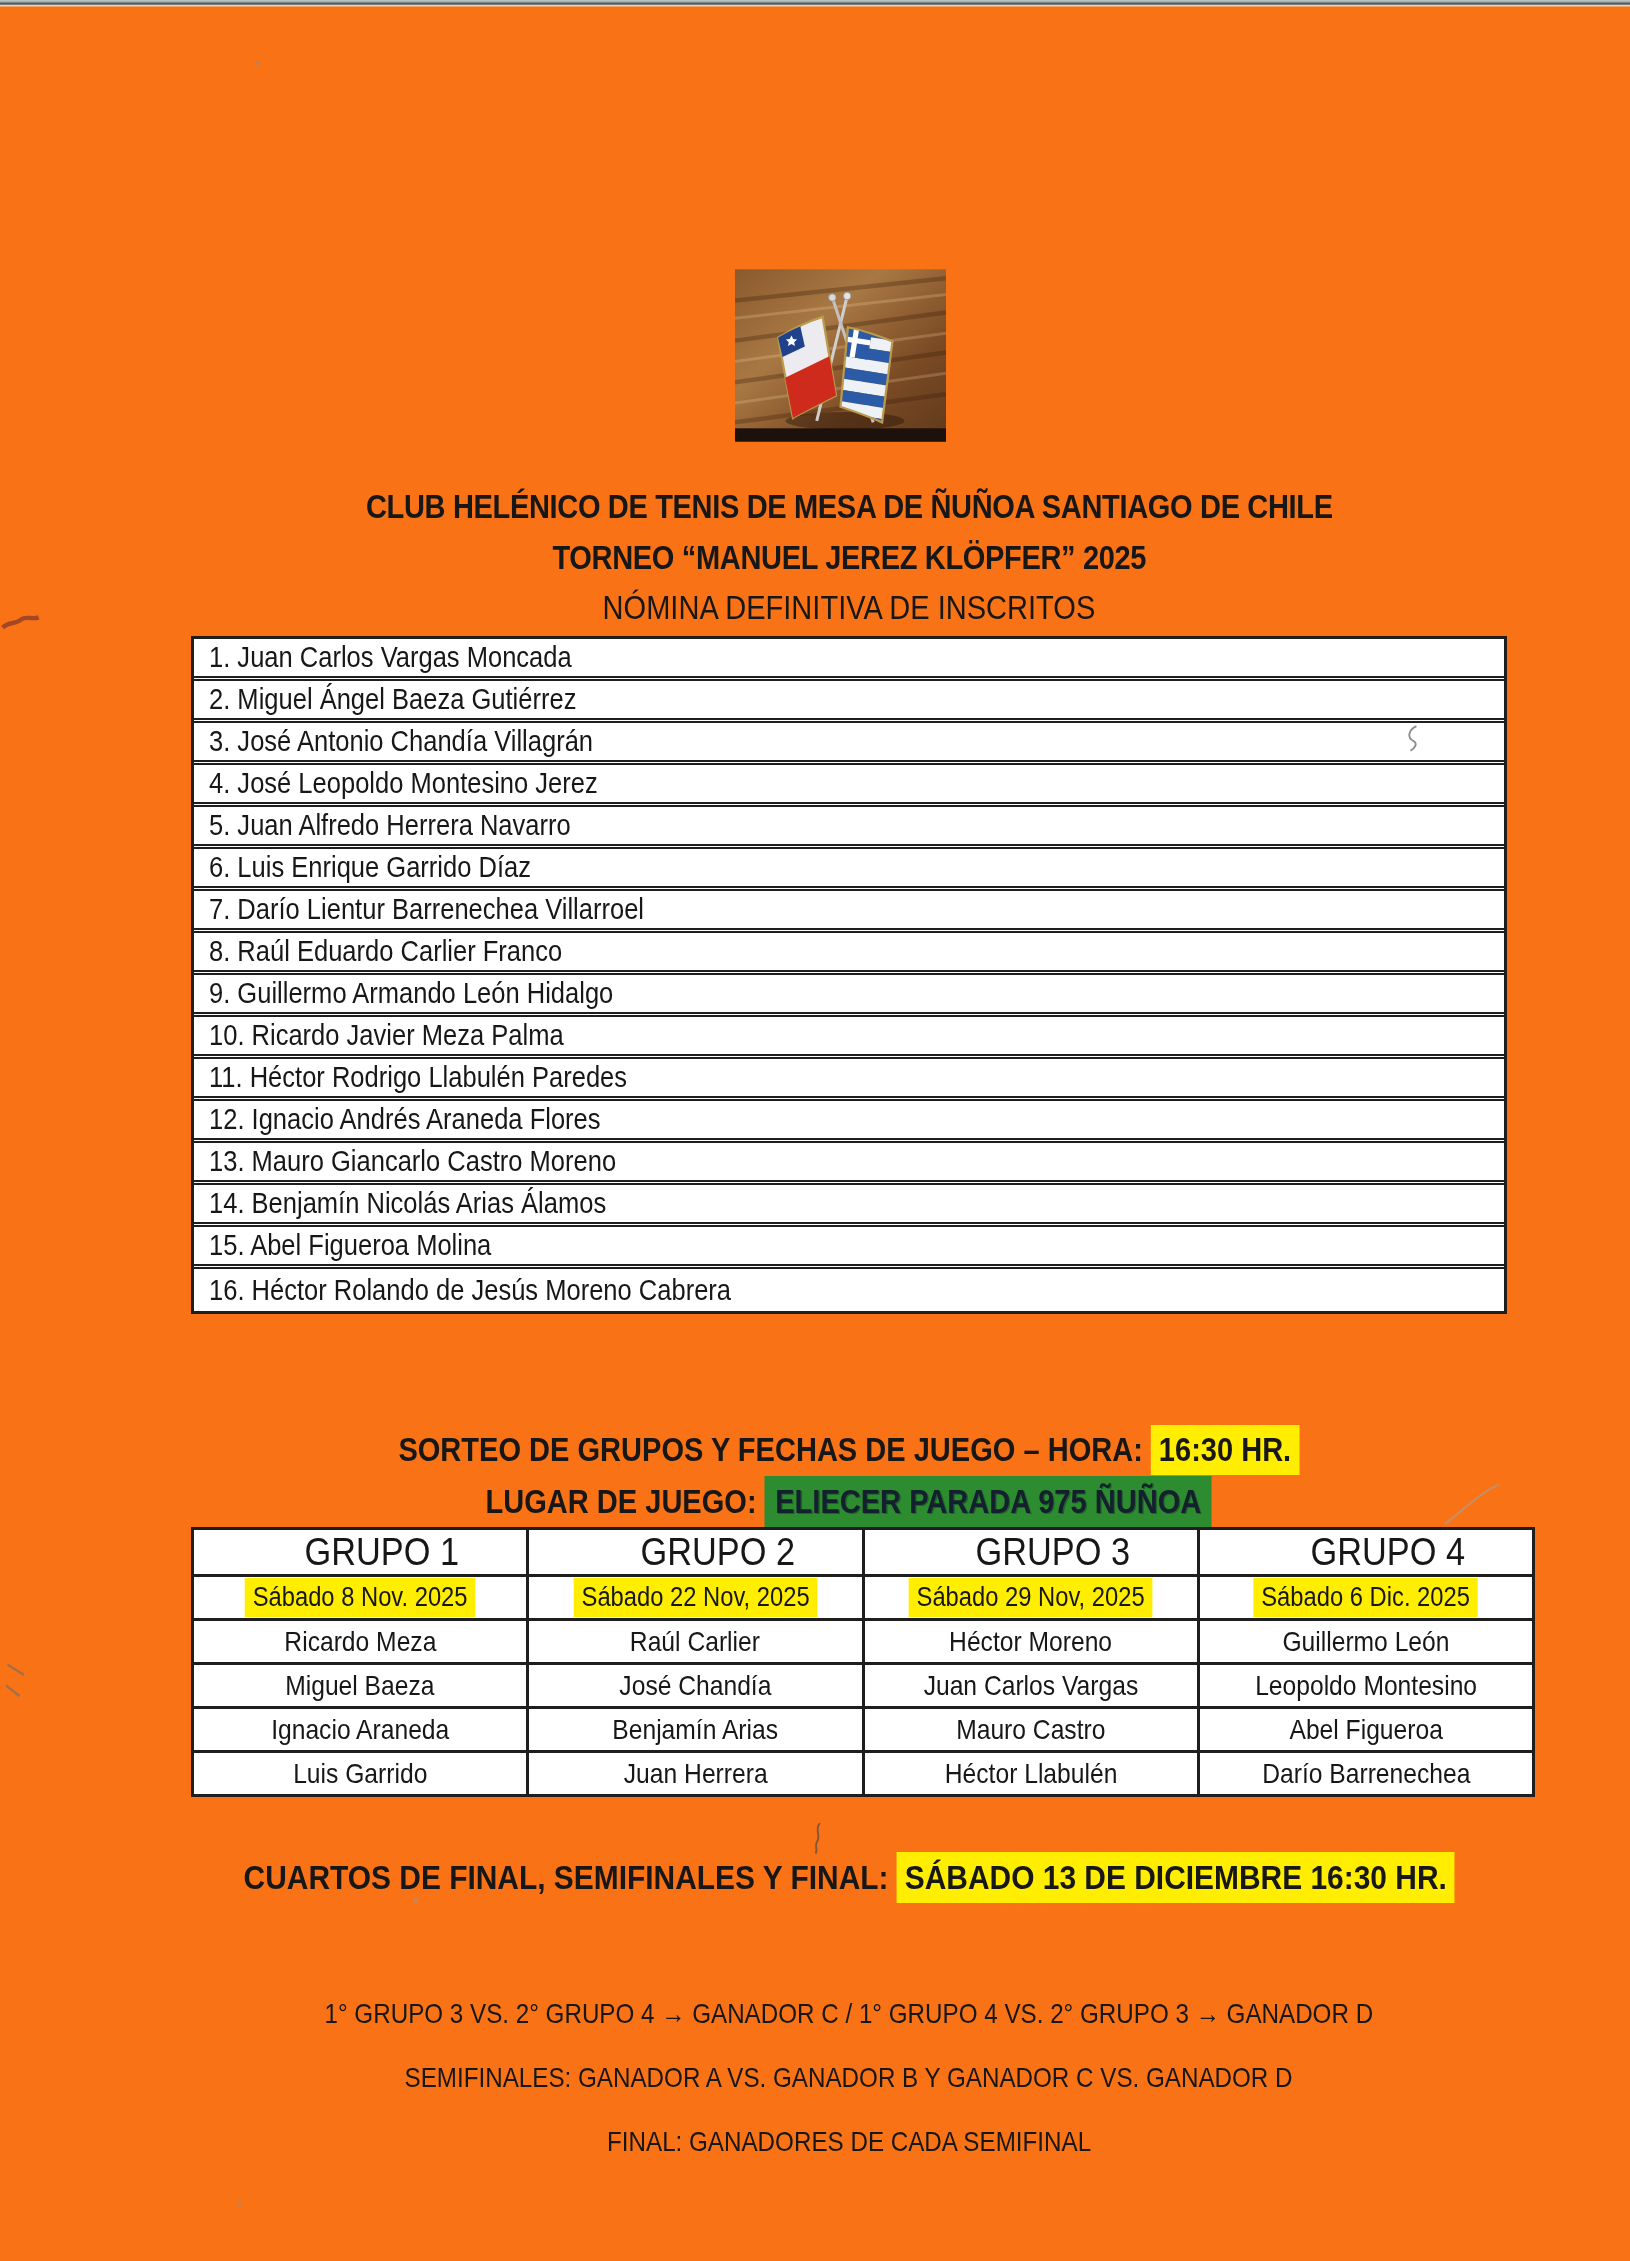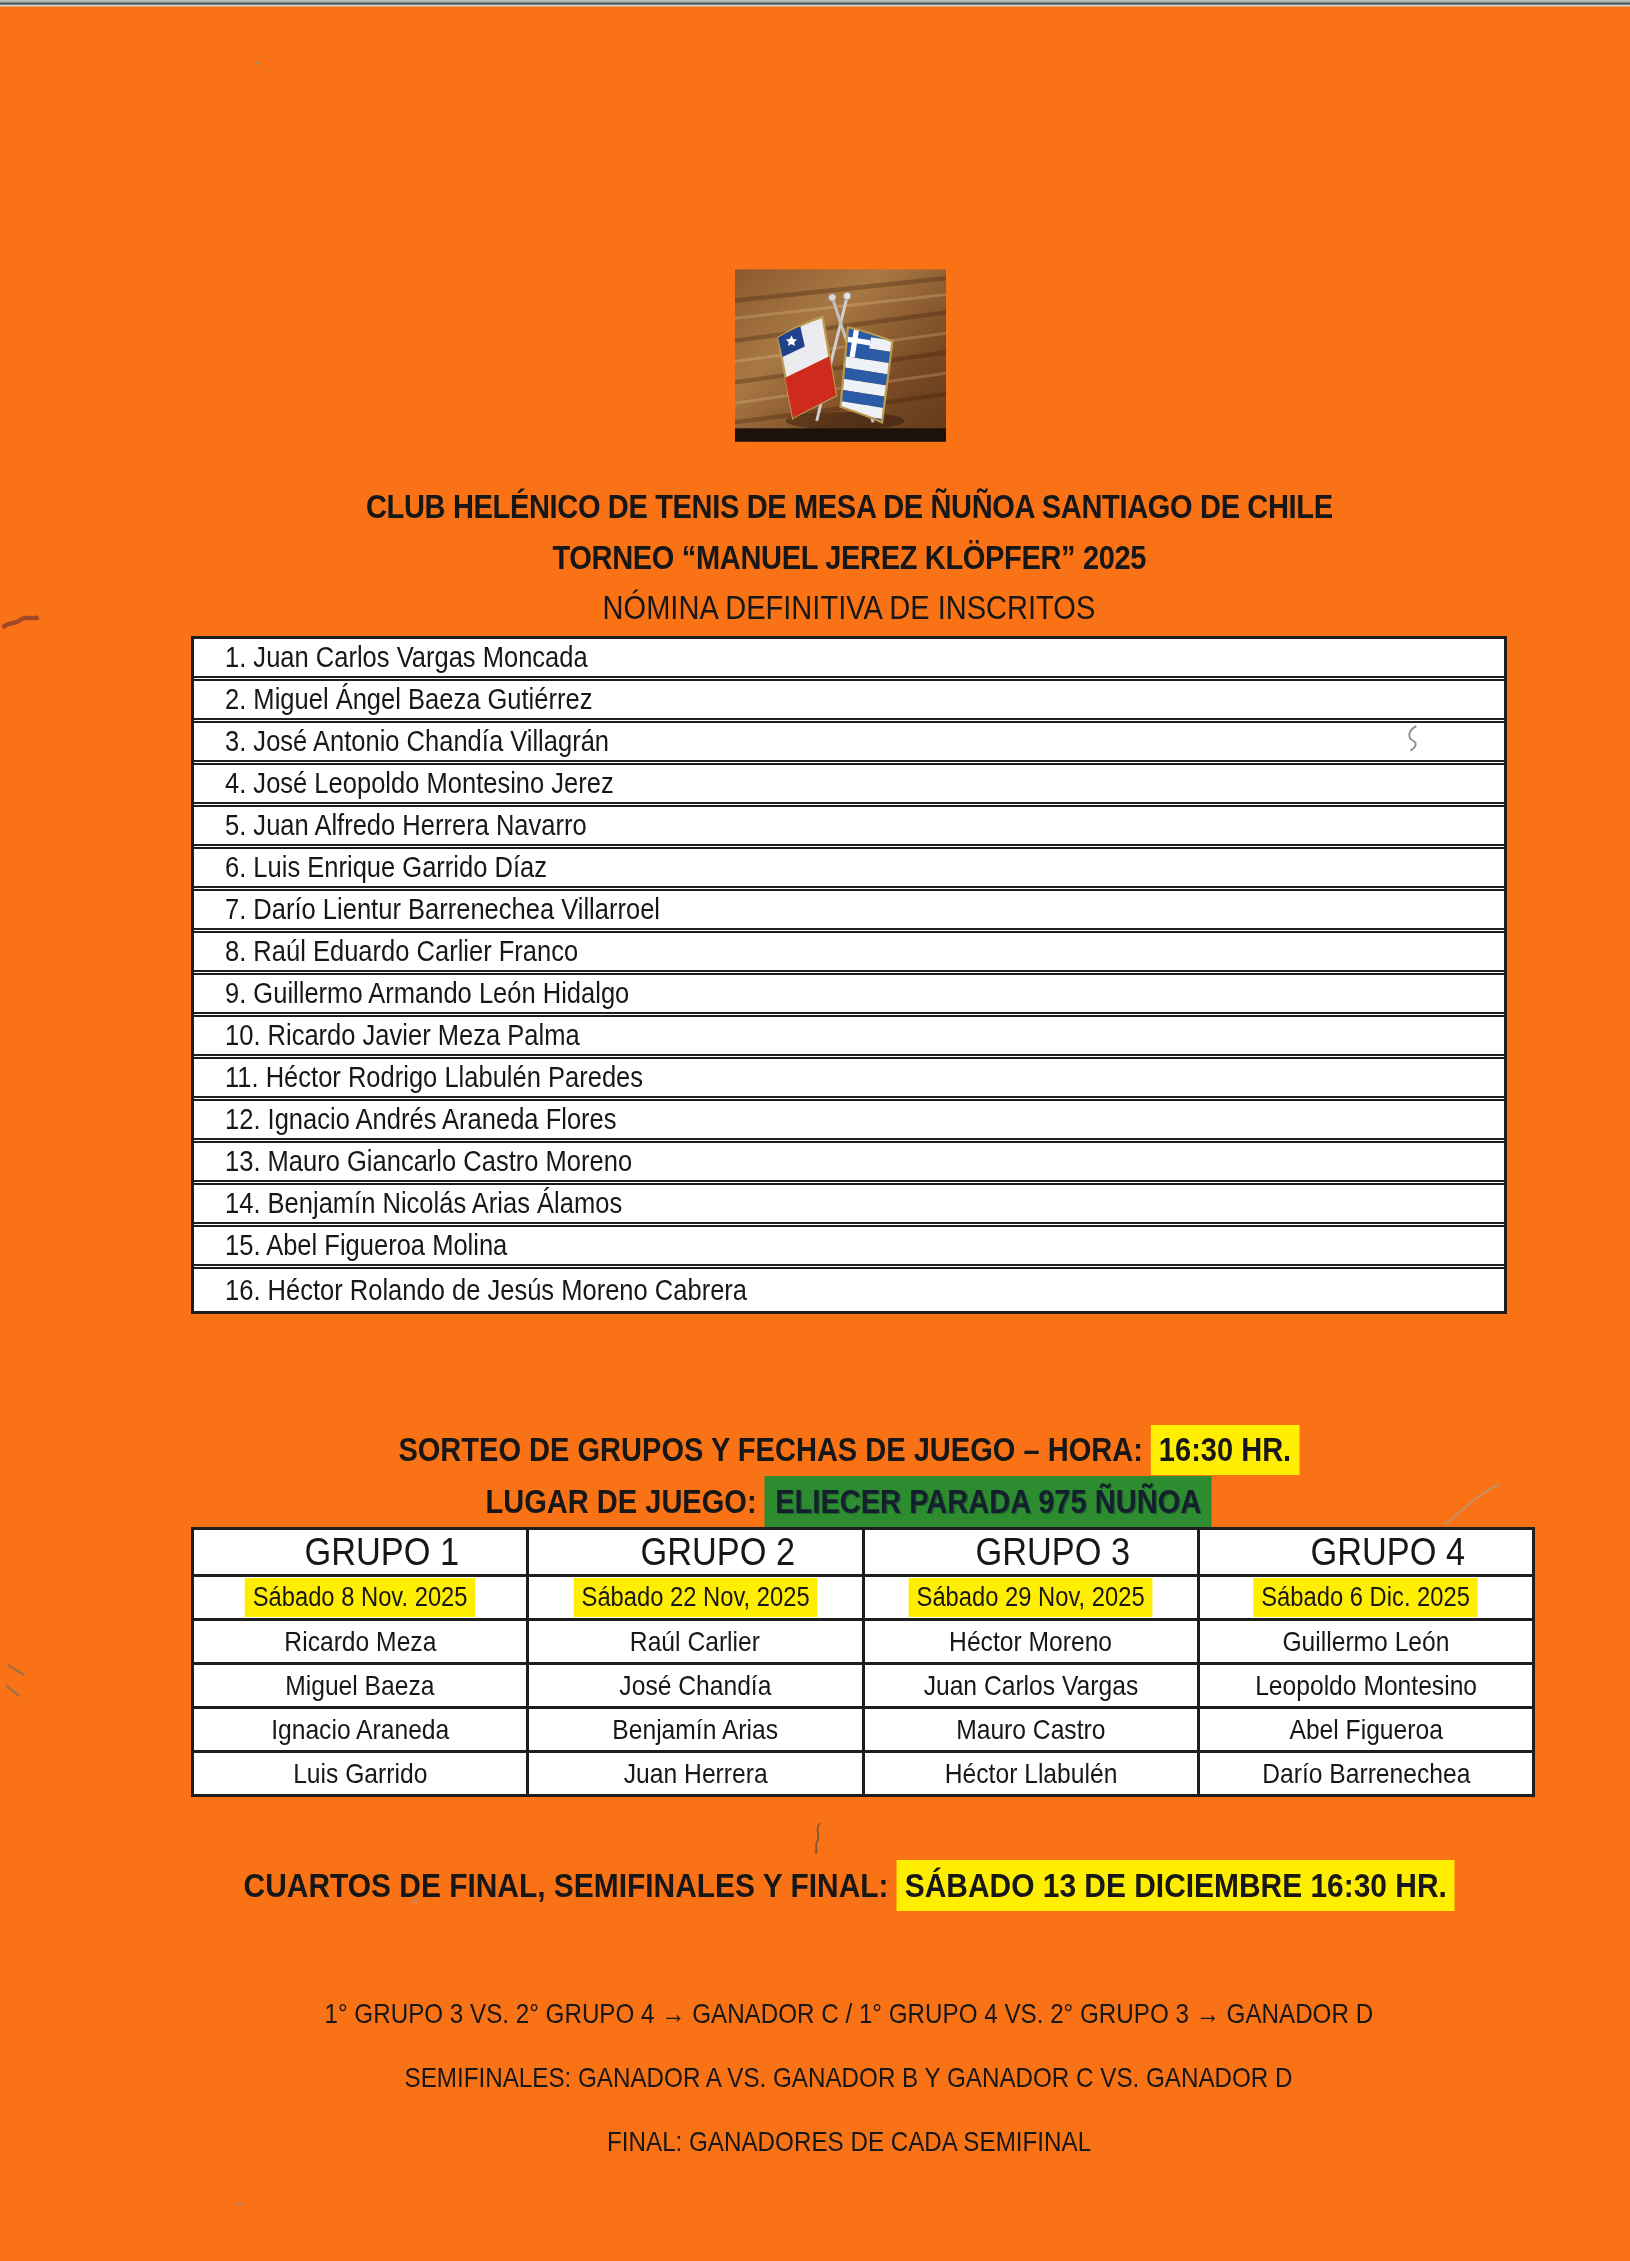--- a/index.html
+++ b/index.html
@@ -22,21 +22,21 @@
   .t1 { top:488px; font-size:33px; font-weight:700; letter-spacing:-0.4px; }
   .t2 { top:539px; font-size:33px; font-weight:700; letter-spacing:-0.4px; }
   .t3 { top:589px; font-size:33px; font-weight:400; }
 
   .roster {
     position:absolute; left:191px; top:636px; width:1316px;
     border:3px solid #1e1e1e; background:#fff;
   }
   .roster-row {
     height:42px; display:flex; align-items:center;
-    padding-left:31px; font-size:29px;
+    padding-left:15px; font-size:29px;
     border-bottom:5.2px double #1e1e1e;
   }
   .roster-row:last-child { border-bottom:none; }
 
   .h-sorteo { top:1431px; font-size:33px; font-weight:700; }
   .h-lugar  { top:1483px; font-size:33px; font-weight:700; }
 
   .hl-yellow {
     background:var(--highlight-yellow,#ffee00);
     padding:6px 9px 7.4px 9px;
@@ -57,21 +57,21 @@
     height:44px; font-weight:400; overflow:hidden;
   }
   table.groups th { font-size:39px;padding-left:44px; }
   td.date-cell { font-size:27px; }
   td.player-cell { font-size:28px; }
   .date-hl {
     background:var(--highlight-yellow,#ffee00);
     display:inline-block; padding:4.5px 9px 6px 9px; line-height:1.05;
   }
 
-  .h-cuartos { top:1858px; font-size:34px; font-weight:700;margin-top:8px; }
+  .h-cuartos { top:1858px; font-size:34px; font-weight:700; }
   .line-b1 { top:1934px; font-size:27.5px; }
   .line-b2 { top:1998px; font-size:27.5px; }
   .line-sf { top:2062px; font-size:27.5px; }
   .line-f  { top:2126px; font-size:27.5px; }
 
   .art { position:absolute; pointer-events:none; }
 </style>
 </head>
 <body>
 

